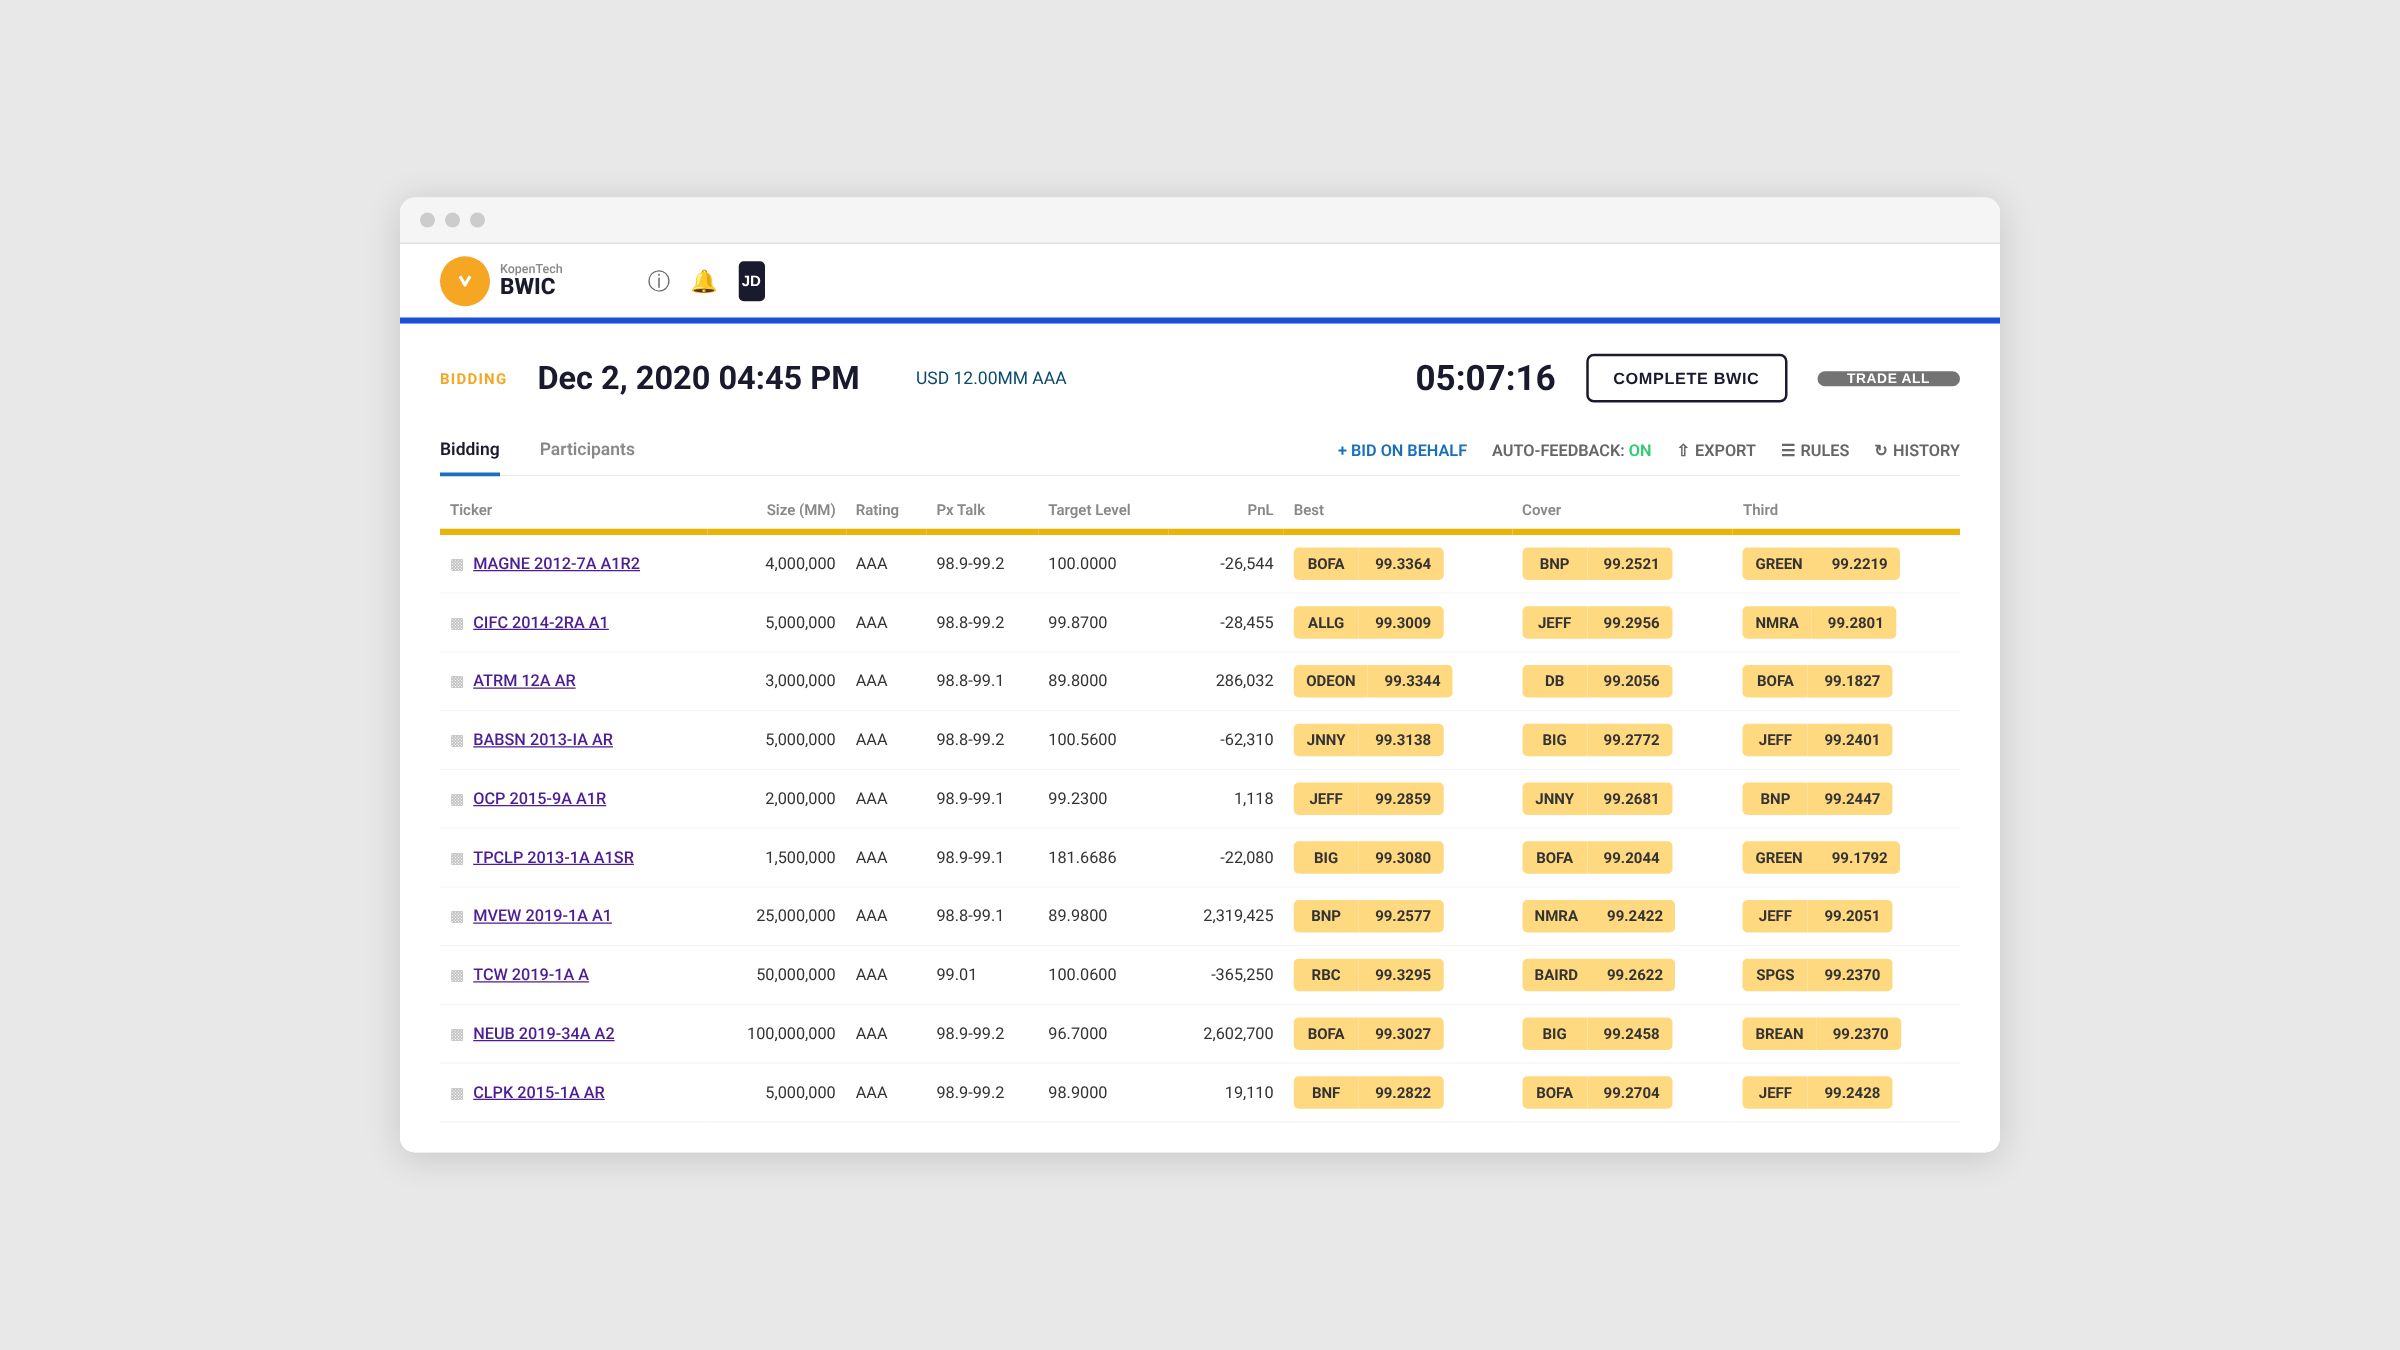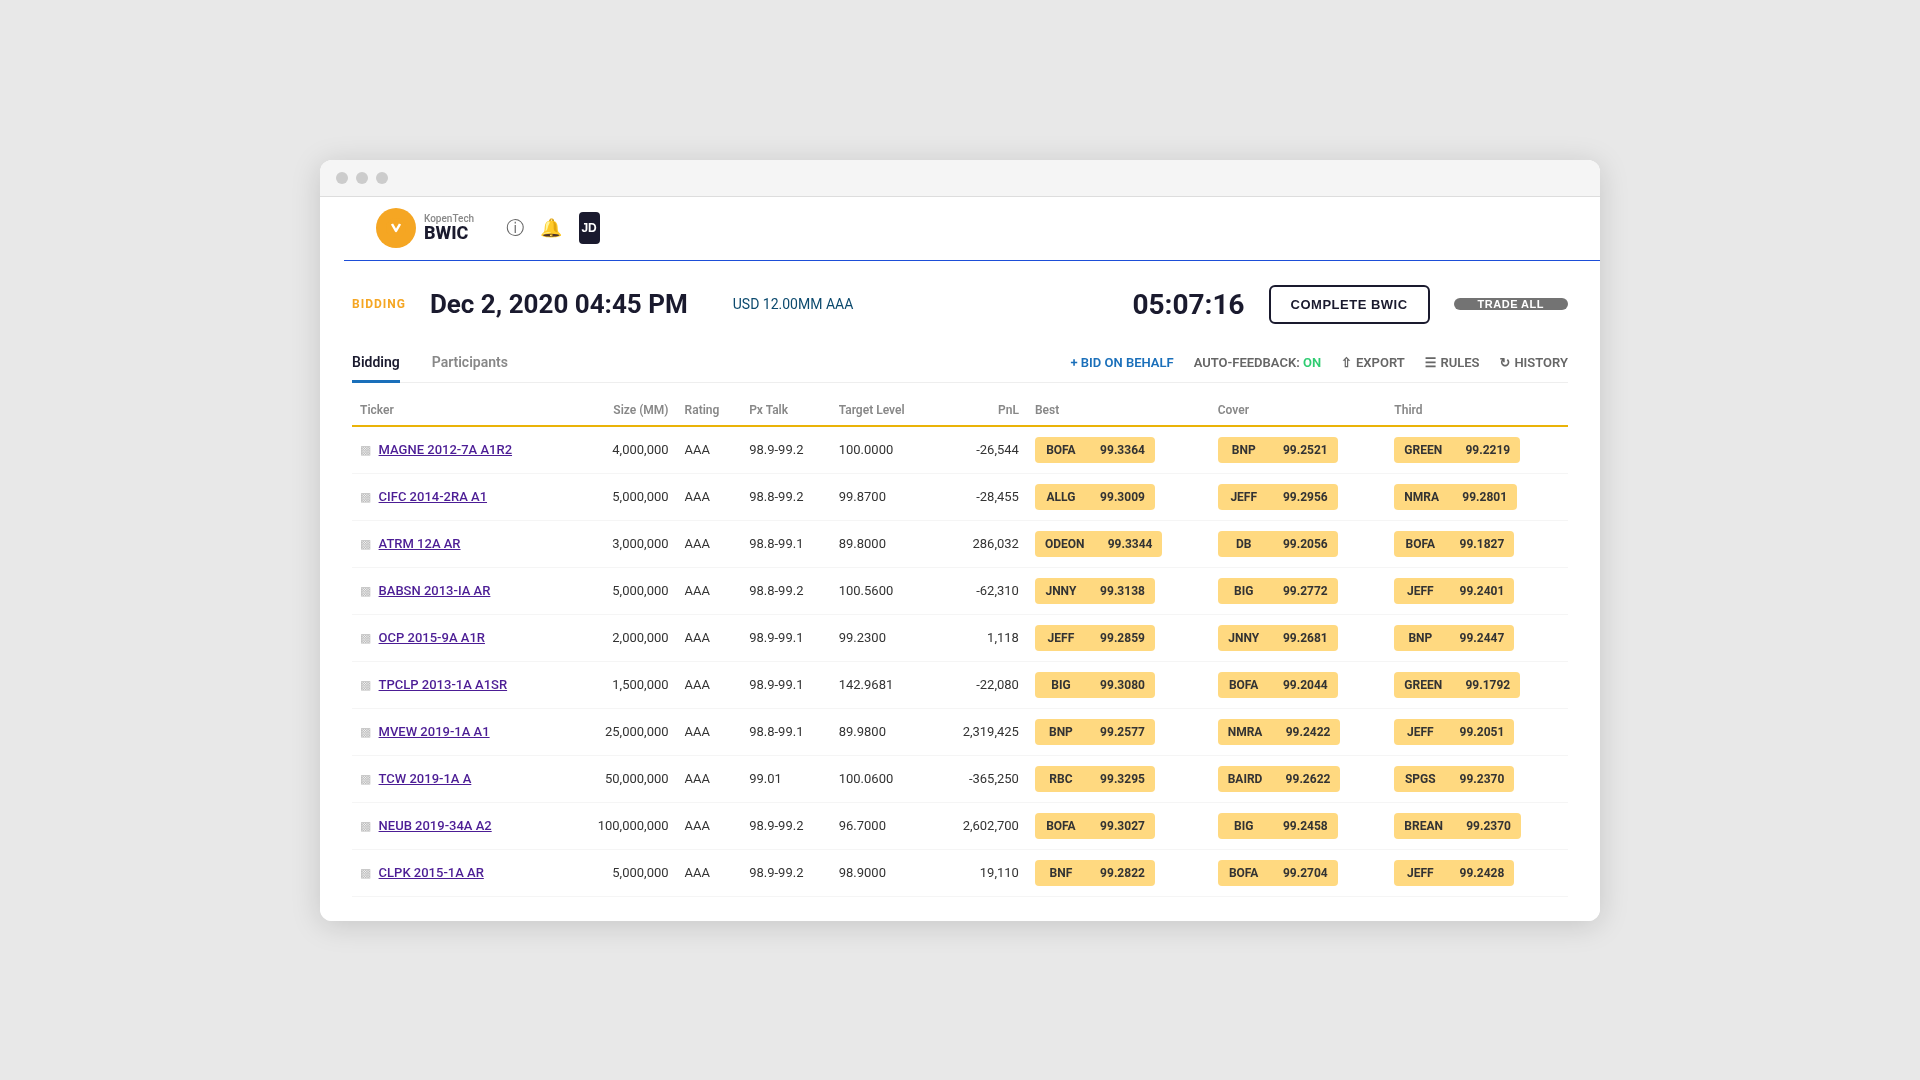--- a/index.html
+++ b/index.html
@@ -31,23 +31,22 @@
       border-radius: 50%;
       background: #ccc;
     }
 
     
     .navbar {
       display: flex;
       align-items: center;
       padding: 0 32px;
       height: 64px;
-      border-bottom: 1px solid #1d4ed8;
-      gap: 16px;
-      margin-left: 24px;
+      border-bottom: 5px solid #1d4ed8;
+      gap: 52px;
     }
     .logo-area {
       display: flex;
       align-items: center;
       gap: 8px;
       margin-right: 16px;
     }
     .logo-icon {
       width: 40px; height: 40px;
       background: #f5a623;
@@ -163,21 +162,21 @@
     
     .data-table {
       width: 100%;
       border-collapse: collapse;
       margin-top: 8px;
     }
     .data-table th {
       text-align: left;
       padding: 12px 8px 8px;
       font-size: 12px; font-weight: 600; color: #888;
-      border-bottom: 2px solid #eab308;
+      border-bottom: 5px solid #eab308;
     }
     .data-table th.right { text-align: right; }
     .data-table td {
       padding: 10px 8px;
       font-size: 13px; color: #333;
       border-bottom: 1px solid #f5f5f5;
     }
     .data-table td.right { text-align: right; }
 
     .ticker-link {
@@ -444,21 +443,21 @@
     </td>
   </tr>
           <tr>
     <td>
       <span class="chart-icon">▩</span>
       <span class="ticker-link">TPCLP 2013-1A A1SR</span>
     </td>
     <td class="right">1,500,000</td>
     <td>AAA</td>
     <td>98.9-99.1</td>
-    <td>142.9681</td>
+    <td>181.6686</td>
     <td class="right pnl-neg">-22,080</td>
     <td>
       <div class="bid-group">
         <span class="bid-label">BIG</span>
         <span class="bid-value">99.3080</span>
       </div>
     </td>
     <td>
       <div class="bid-group">
         <span class="bid-label">BOFA</span>

